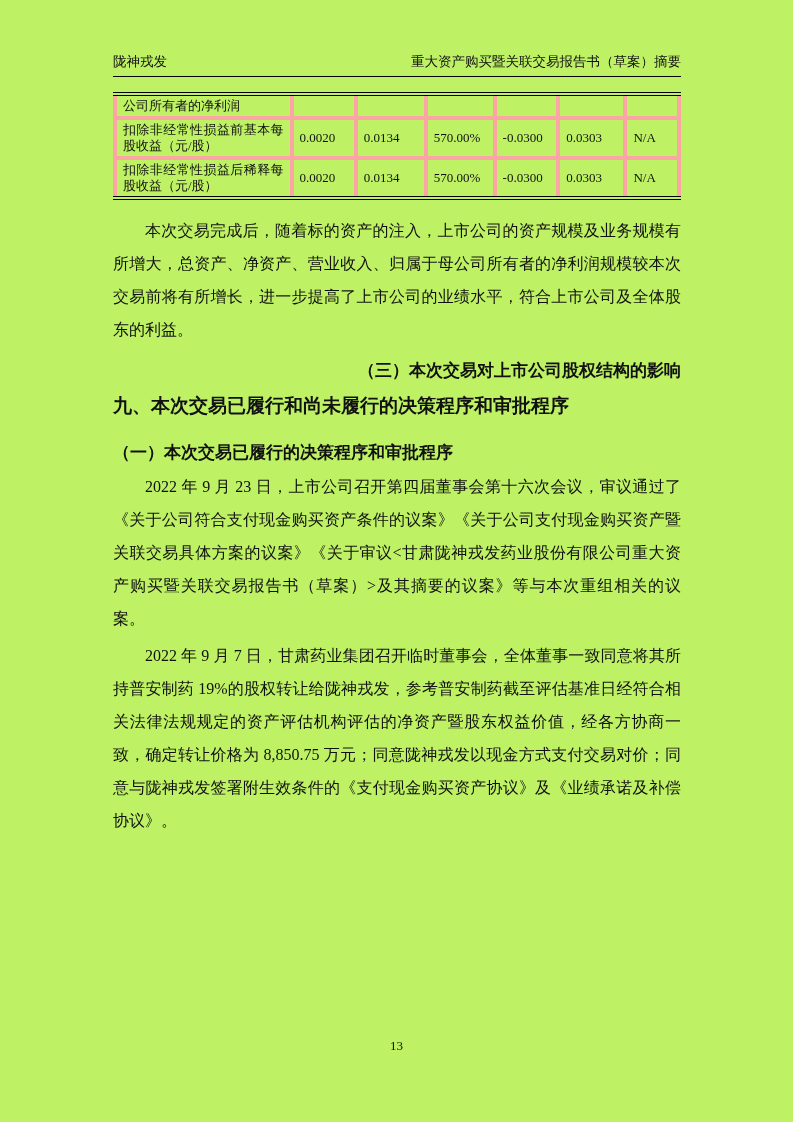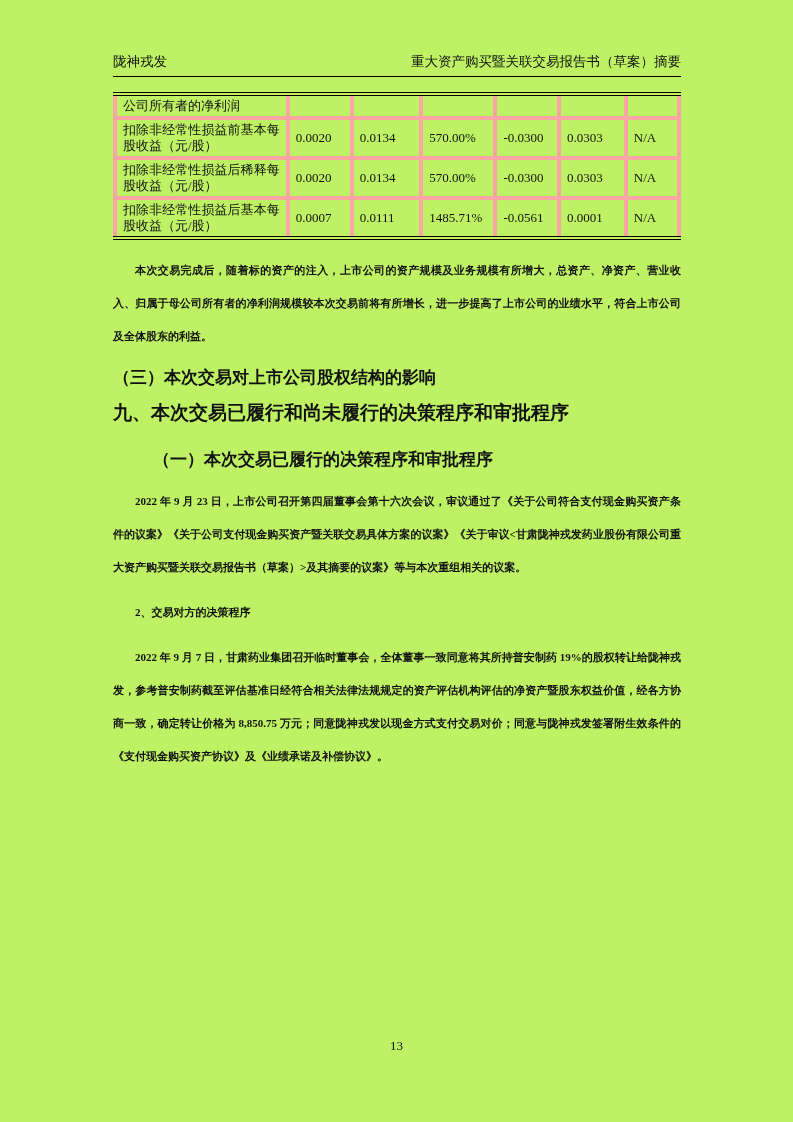--- a/index.html
+++ b/index.html
@@ -44,43 +44,42 @@
     padding: 2px 6px;
     vertical-align: middle;
   }
   table.fin-table td.lbl { text-align: justify; }
   table.fin-table td.num { text-align: left; padding-right: 11px; }
   table.fin-table td.na  { text-align: left; }
   tr.r-single td { height: 24px; }
   tr.r-double td { height: 32px; }
   
   .para {
-    font-size: 11px;
+    font-size: 16px;
     line-height: 33px;
     text-align: justify;
     text-indent: 2em;
-    font-weight: bold;
   }
   .h-sub {
     font-family: "Liberation Sans", "DejaVu Sans", sans-serif;
     font-weight: bold;
     font-size: 17px;
     line-height: 26px;
   }
   .h-main {
     font-family: "Liberation Sans", "DejaVu Sans", sans-serif;
     font-weight: bold;
     font-size: 19px;
     line-height: 28px;
   }
-  .mt12 { margin-top: 12px; }
+  .mt12 { margin-top: 12px; text-align: right; }
   .mt14 { margin-top: 14px; }
-  .mt20 { margin-top: 20px; margin-left: 40px; }
+  .mt20 { margin-top: 20px; }
   .mt24 { margin-top: 8px; }
-  .mt4  { margin-top: 12px; }
+  .mt4  { margin-top: 4px; }
   
   .page-footer {
     position: absolute;
     top: 1038px;
     left: 0;
     width: 793px;
     text-align: center;
     font-size: 13px;
   }
 </style>
@@ -126,44 +125,34 @@
         </tr>
         <tr class="r-double">
           <td class="lbl">扣除非经常性损益后稀释每股收益（元/股）</td>
           <td class="num">0.0020</td>
           <td class="num">0.0134</td>
           <td class="num">570.00%</td>
           <td class="num">-0.0300</td>
           <td class="num">0.0303</td>
           <td class="na">N/A</td>
         </tr>
-        <tr class="r-double">
-          <td class="lbl">扣除非经常性损益后基本每股收益（元/股）</td>
-          <td class="num">0.0007</td>
-          <td class="num">0.0111</td>
-          <td class="num">1485.71%</td>
-          <td class="num">-0.0561</td>
-          <td class="num">0.0001</td>
-          <td class="na">N/A</td>
-        </tr>
       </tbody>
     </table>
 
     <p class="para mt14">本次交易完成后，随着标的资产的注入，上市公司的资产规模及业务规模有所增大，总资产、净资产、营业收入、归属于母公司所有者的净利润规模较本次交易前将有所增长，进一步提高了上市公司的业绩水平，符合上市公司及全体股东的利益。</p>
 
     <h3 class="h-sub mt12">（三）本次交易对上市公司股权结构的影响</h3>
 
 
     <h2 class="h-main mt24">九、本次交易已履行和尚未履行的决策程序和审批程序</h2>
 
     <h3 class="h-sub mt20">（一）本次交易已履行的决策程序和审批程序</h3>
 
 
     <p class="para mt4">2022 年 9 月 23 日，上市公司召开第四届董事会第十六次会议，审议通过了《关于公司符合支付现金购买资产条件的议案》《关于公司支付现金购买资产暨关联交易具体方案的议案》《关于审议&lt;甘肃陇神戎发药业股份有限公司重大资产购买暨关联交易报告书（草案）&gt;及其摘要的议案》等与本次重组相关的议案。</p>
 
-    <p class="para mt12">2、交易对方的决策程序</p>
 
     <p class="para mt4">2022 年 9 月 7 日，甘肃药业集团召开临时董事会，全体董事一致同意将其所持普安制药 19%的股权转让给陇神戎发，参考普安制药截至评估基准日经符合相关法律法规规定的资产评估机构评估的净资产暨股东权益价值，经各方协商一致，确定转让价格为 8,850.75 万元；同意陇神戎发以现金方式支付交易对价；同意与陇神戎发签署附生效条件的《支付现金购买资产协议》及《业绩承诺及补偿协议》。</p>
 
   </div>
 
   <div class="page-footer">13</div>
 </div>
 
 </body></html>

